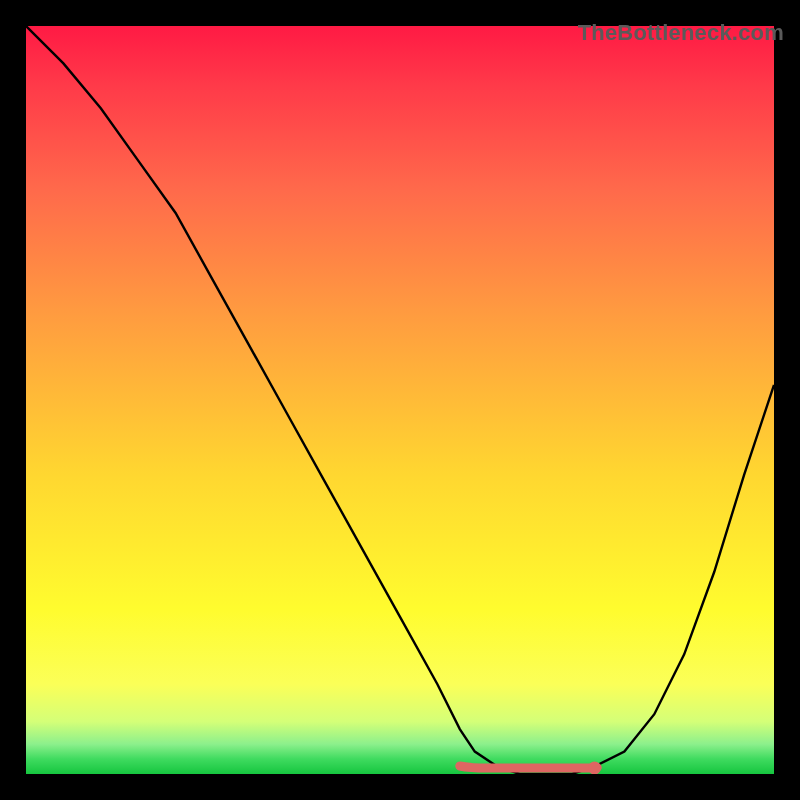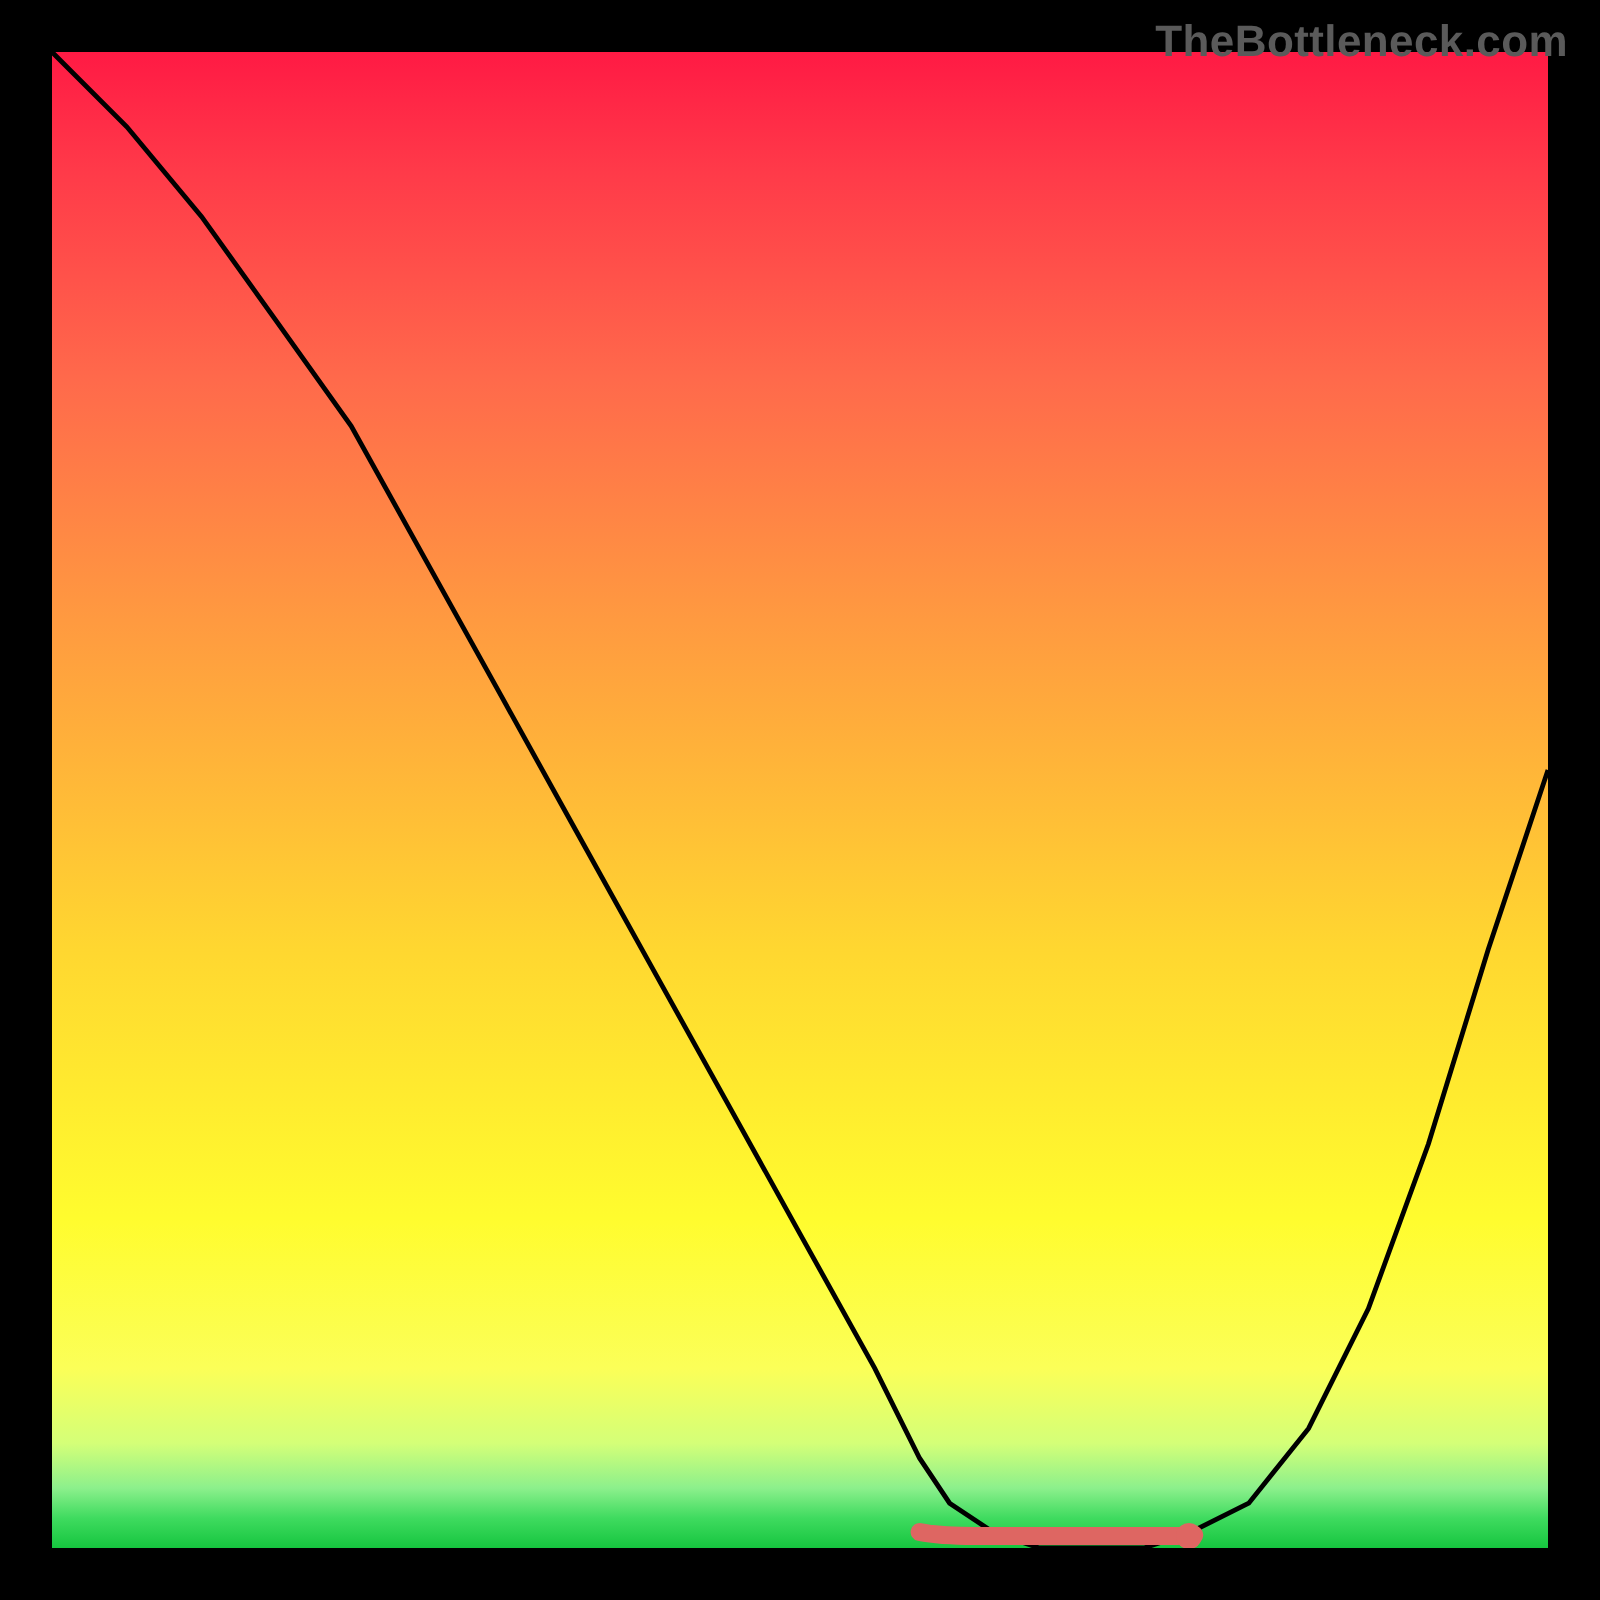--- a/index.html
+++ b/index.html
@@ -25,21 +25,21 @@
       #ffd730 60%,
       #fffc2e 78%,
       #fbff58 88%,
       #d4ff78 93%,
       #8cf08c 96%,
       #3fdb5f 98%,
       #16c53f 100%);
   }
   .watermark {
     position: absolute;
-    top: 8px;
+    top: 20px;
     right: 16px;
     color: #5a5a5a;
     font-size: 22px;
     font-weight: 600;
     letter-spacing: 0.2px;
     user-select: none;
   }
   svg.overlay {
     position: absolute;
     left: 26px;

